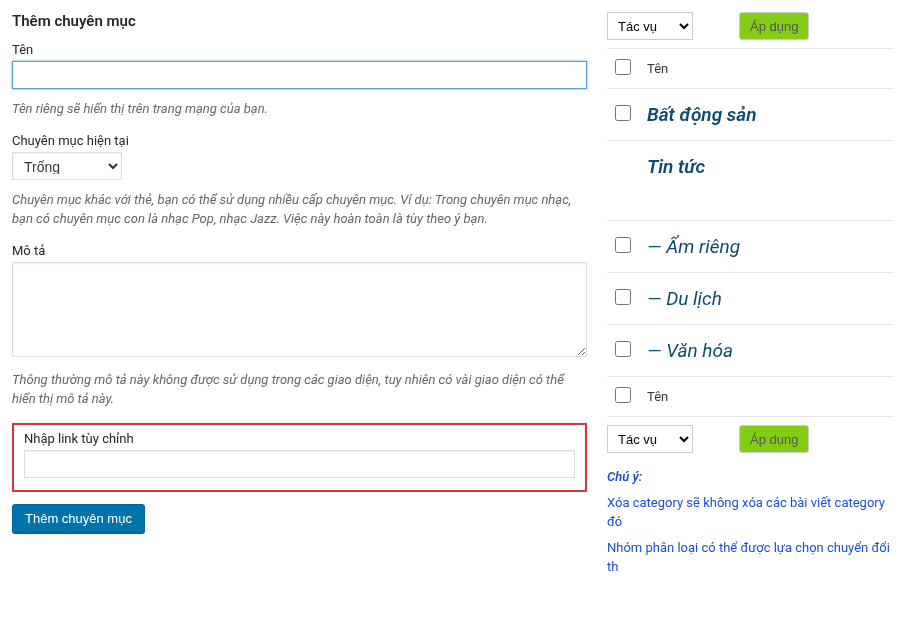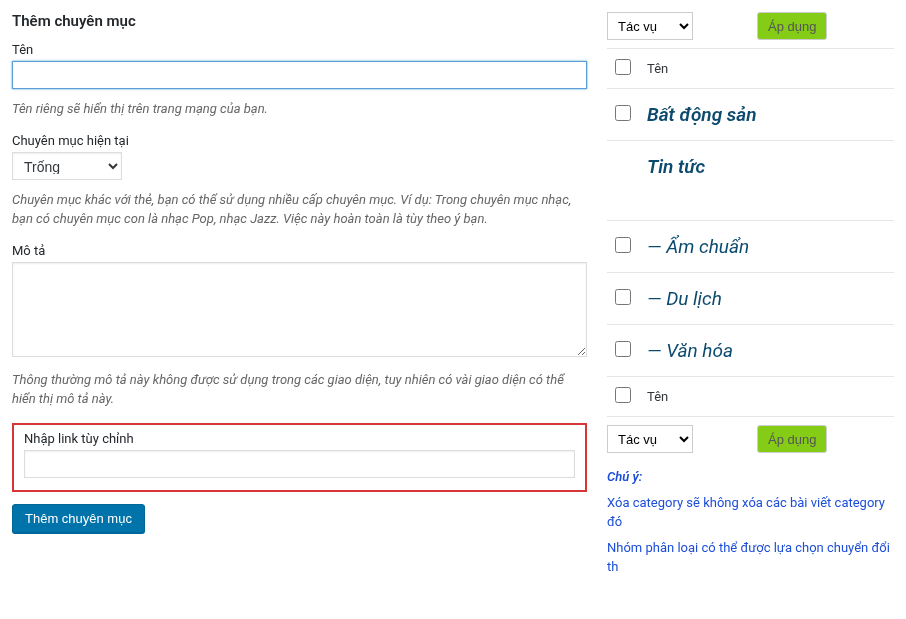--- a/index.html
+++ b/index.html
@@ -83,21 +83,21 @@
     }
     .bulk-select {
       height: 28px;
       border: 1px solid #ccc;
       background: #fff;
       padding: 2px 18px 2px 6px;
       font-size: 13px;
       vertical-align: middle;
     }
 
-    .bulk-actions { margin-bottom: 8px; display: flex; gap: 20px; align-items: center; }
+    .bulk-actions { margin-bottom: 8px; display: flex; gap: 2px; align-items: center; }
 
     .cat-table { width: 100%; border-collapse: collapse; }
     .cat-table td { padding: 14px 8px; border-bottom: 1px solid #e5e5e5; vertical-align: middle; }
     .cat-table .cb-col { width: 30px; }
     .cat-table .header-row td {
       font-weight: 400;
       color: #32373c;
       padding: 10px 8px;
     }
     .cat-table .header-row.top td { border-top: 1px solid #e5e5e5; }
@@ -168,21 +168,21 @@
       <tr>
         <td class="cb-col"><input type="checkbox" style=""></td>
         <td><a href="#" class="cat-link">Bất động sản</a></td>
       </tr>
       <tr style="height:80px">
         <td class="cb-col"></td>
         <td style="vertical-align:top"><a href="#" class="cat-link">Tin tức</a></td>
       </tr>
       <tr>
         <td class="cb-col"><input type="checkbox" style=""></td>
-        <td><a href="#" class="cat-link child">— Ẩm chuẩn</a></td>
+        <td><a href="#" class="cat-link child">— Ẩm riêng</a></td>
       </tr>
       <tr>
         <td class="cb-col"><input type="checkbox" style=""></td>
         <td><a href="#" class="cat-link child">— Du lịch</a></td>
       </tr>
       <tr>
         <td class="cb-col"><input type="checkbox" style=""></td>
         <td><a href="#" class="cat-link child">— Văn hóa</a></td>
       </tr>
       <tr class="header-row">

